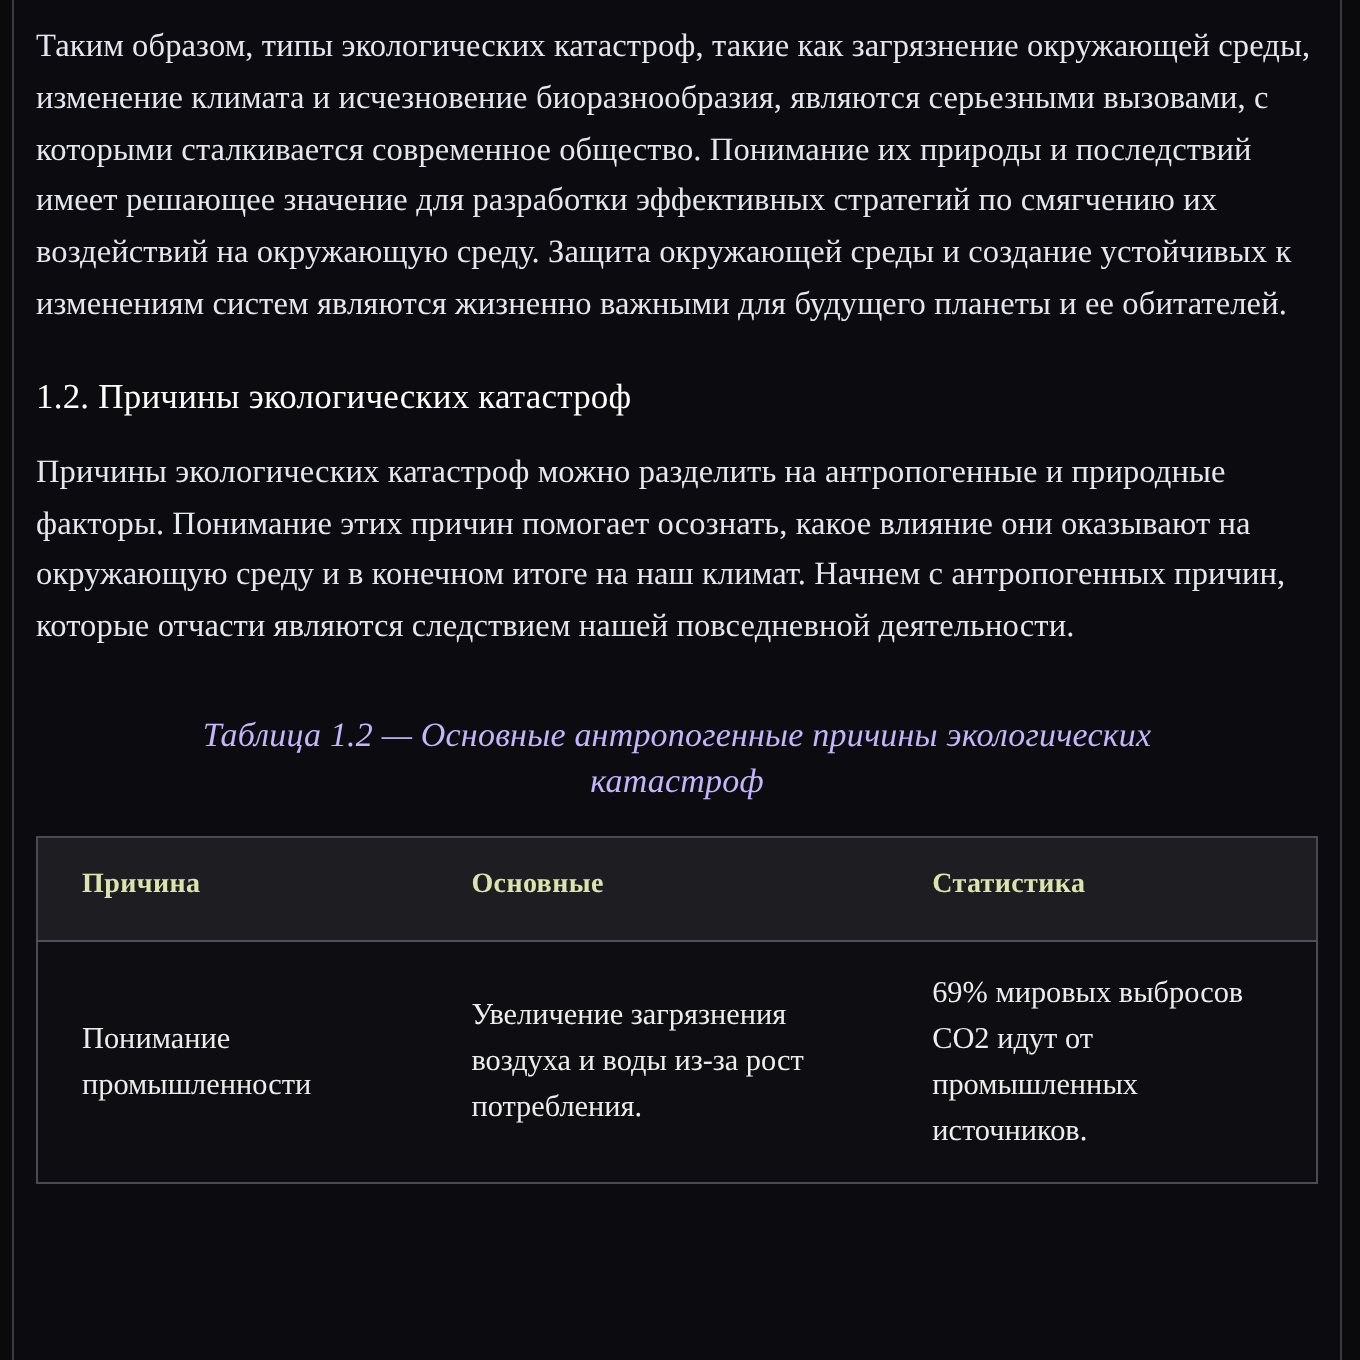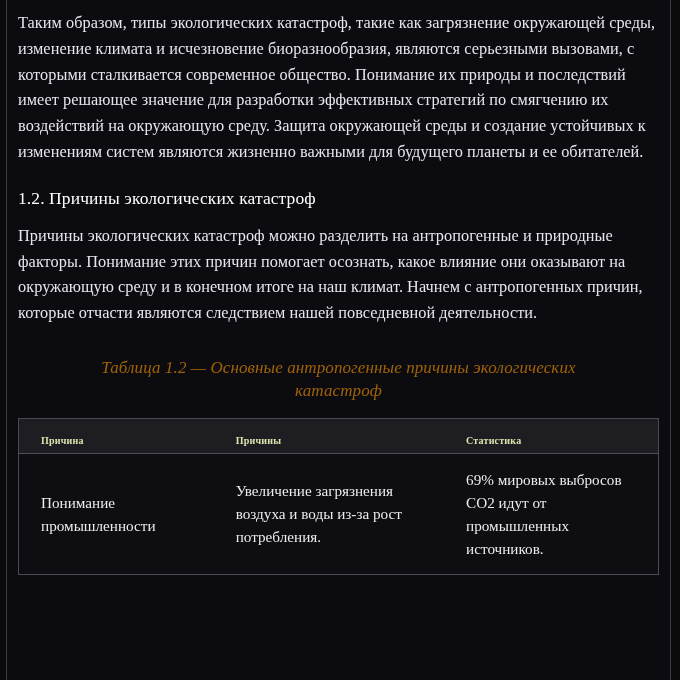--- a/index.html
+++ b/index.html
@@ -65,21 +65,21 @@
     line-height: 22px;
     letter-spacing: 0.1px;
   }
 
   
   .table-block {
     margin-top: 30px;
   }
 
   .table-caption {
-    color: #a16207;
+    color: #c4b5fd;
     font-style: italic;
     font-size: 17px;
     line-height: 23px;
     text-align: center;
     padding: 0 55px;
     margin-bottom: 16px;
     letter-spacing: 0.1px;
   }
 
   table.data-table {
@@ -89,24 +89,24 @@
     border: 1px solid #4a4a52;
     background: #0e0e12;
   }
 
   table.data-table thead tr {
     background: #1e1e22;
   }
 
   table.data-table th {
     color: #dbe4ad;
-    font-size: 10px;
+    font-size: 14px;
     font-weight: bold;
     text-align: left;
-    padding: 16px 8px 7px 22px;
+    padding: 16px 8px 19px 22px;
     border-bottom: 1px solid #50505a;
     letter-spacing: 0.2px;
   }
 
   table.data-table td {
     color: #ececed;
     font-size: 15.2px;
     line-height: 23px;
     vertical-align: middle;
     padding: 14px 14px 14px 22px;
@@ -147,21 +147,21 @@
 
         <table class="data-table">
           <colgroup>
             <col class="col-cause">
             <col class="col-desc">
             <col class="col-stat">
           </colgroup>
           <thead>
             <tr>
               <th>Причина</th>
-              <th>Причины</th>
+              <th>Основные</th>
               <th>Статистика</th>
             </tr>
           </thead>
           <tbody>
             <tr>
               <td class="cell-cause">Понимание промышленности</td>
               <td class="cell-desc">Увеличение загрязнения воздуха и воды из-за рост потребления.</td>
               <td class="cell-stat">69% мировых выбросов CO2 идут от промышленных источников.</td>
             </tr>
           </tbody>

